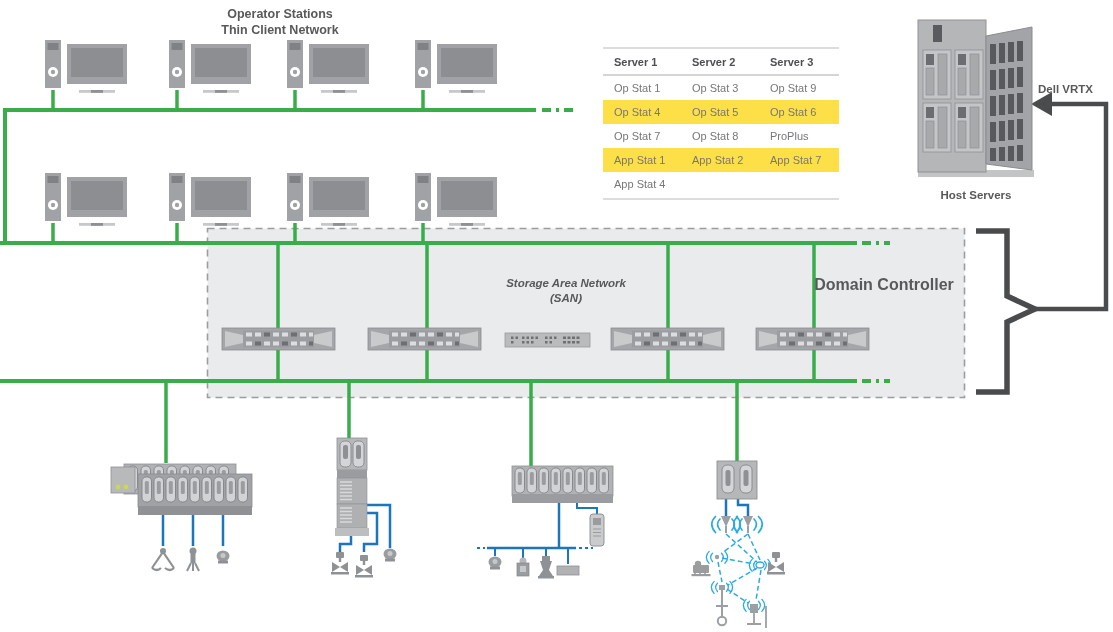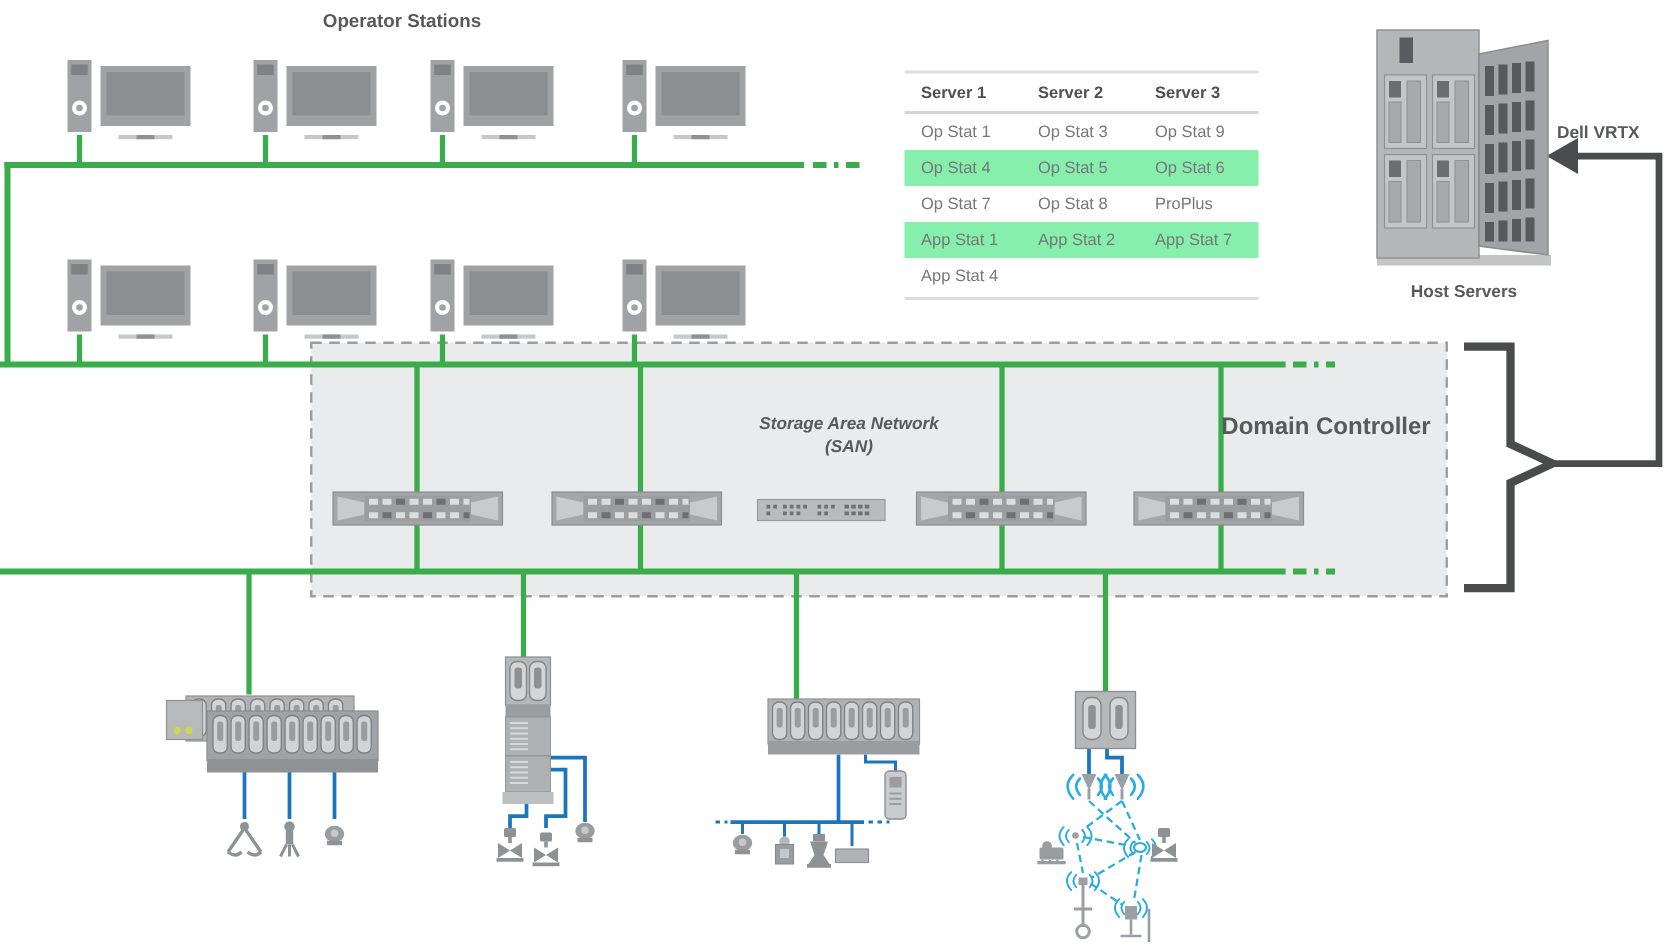--- a/index.html
+++ b/index.html
@@ -1,31 +1,31 @@
 <!DOCTYPE html>
 <html><head>
 <meta charset="utf-8">
 <style>
   html,body{margin:0;padding:0;background:#fff;}
   #stage{position:relative;width:1113px;height:632px;background:#ffffff;overflow:hidden;
          font-family:"Liberation Sans",sans-serif;}
   #diagram{position:absolute;left:0;top:0;}
   .lbl{position:absolute;color:#58595b;font-weight:bold;text-align:center;line-height:15px;}
-  #op-title{left:156px;top:6px;width:224px;font-size:12.5px;line-height:16px;}
+  #op-title{left:168px;top:6px;width:224px;font-size:12.5px;line-height:16px;}
   #san-label{left:466px;top:276px;width:200px;font-size:11.5px;font-style:italic;}
   #dc-label{left:784px;top:277px;width:200px;font-size:16px;}
   #dell-label{left:1038px;top:82px;width:90px;font-size:11.5px;text-align:left;white-space:nowrap;}
   #host-label{left:916px;top:188px;width:120px;font-size:11.5px;}
   
   #srv-table{position:absolute;left:603px;top:47px;width:236px;font-size:11px;color:#76777a;}
   #srv-table .trow{display:flex;height:24px;align-items:center;}
   #srv-table .thead{height:25px;font-weight:bold;color:#4d4f53;
      border-top:2px solid #dcddde;border-bottom:2px solid #d4d5d6;}
   #srv-table .tcell{width:78px;padding-left:11px;box-sizing:border-box;white-space:nowrap;}
-  #srv-table .shade{background:#86efac;}
+  #srv-table .shade{background:#fde047;}
   #srv-table .tbot{border-bottom:2px solid #dcddde;height:2px;}
 </style>
 </head>
 <body>
 
 <div id="stage">
 
 <svg id="diagram" width="1113" height="632" viewBox="0 0 1113 632">
   <defs>
 
@@ -379,20 +379,21 @@
   </g>
   <g>
     <use href="#wifi" x="754" y="599" transform-origin="754 605" transform="scale(0.75)"></use>
     <rect x="750" y="604" width="8" height="9" fill="#9aa0a4"></rect>
     <path d="M754,613 V623 M747,624 H761 M766,606 V628" stroke="#9aa0a4" stroke-width="1.8" fill="none"></path>
   </g>
 </svg>
 
 <div class="lbl" id="op-title">
   <div>Operator Stations</div>
+  <div>Thin Client Network</div>
 </div>
 
 <div class="lbl" id="san-label">
   <div>Storage Area Network</div>
   <div>(SAN)</div>
 </div>
 
 <div class="lbl" id="dc-label">Domain Controller</div>
 
 <div class="lbl" id="dell-label">Dell VRTX</div>

